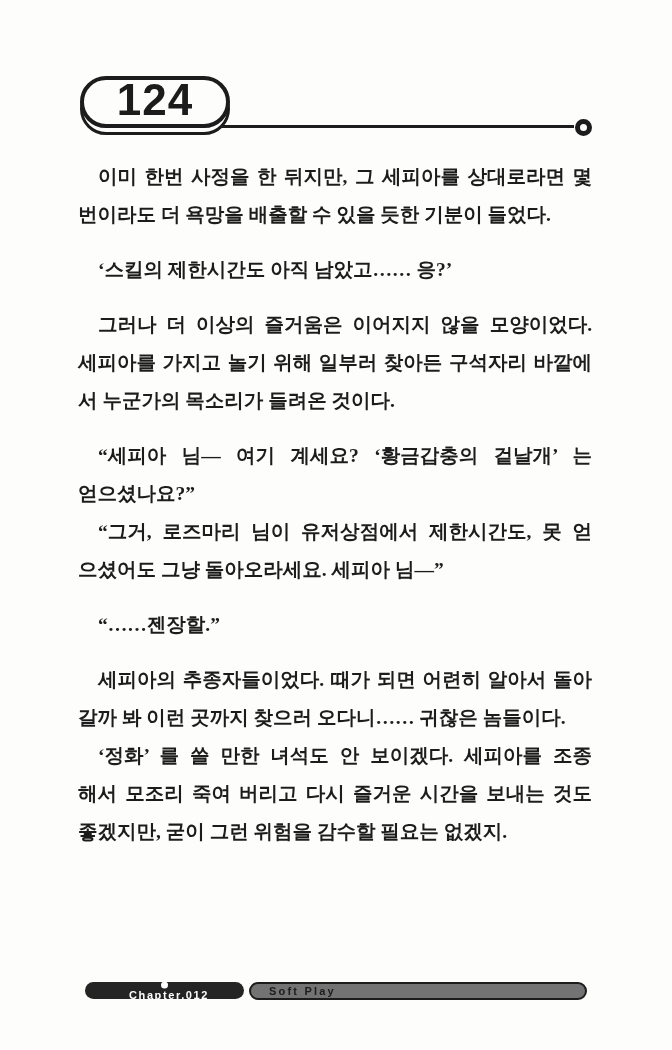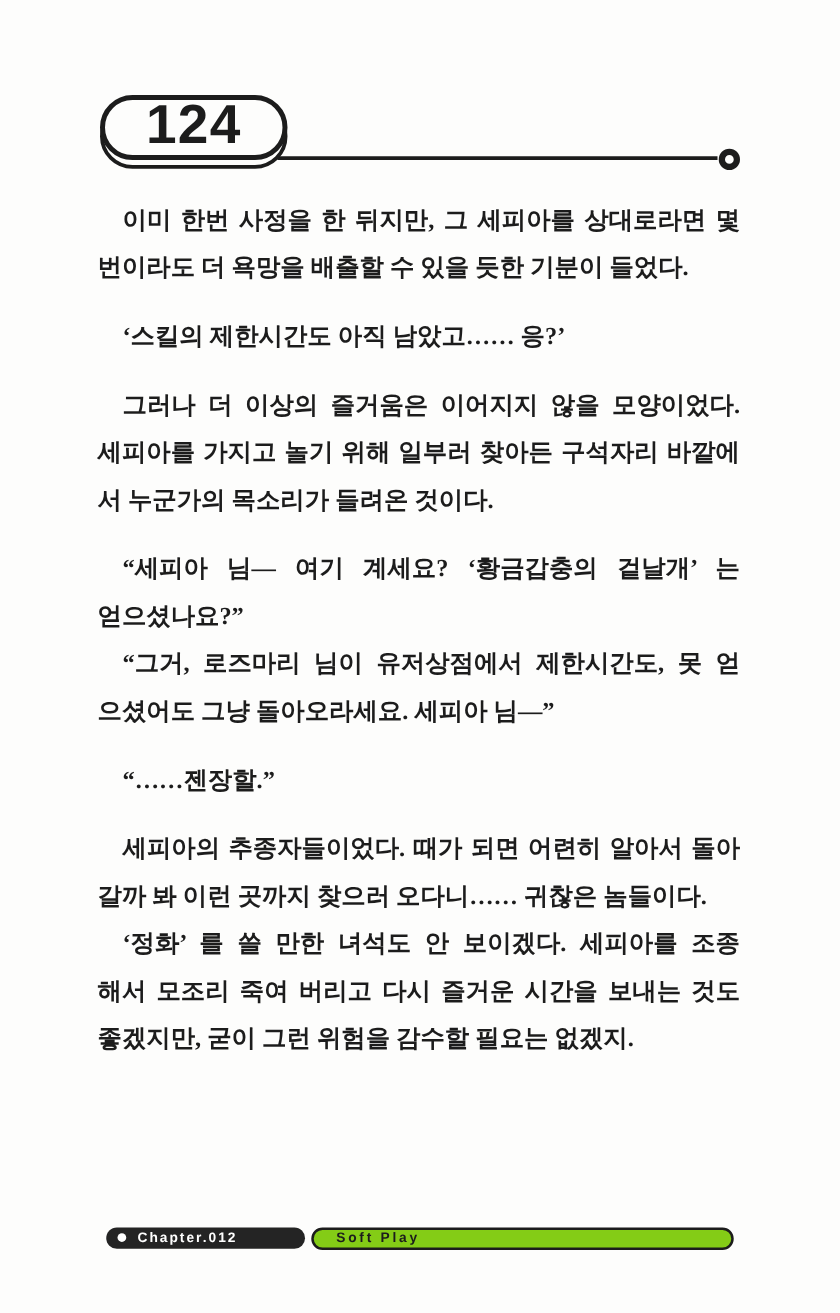--- a/index.html
+++ b/index.html
@@ -88,20 +88,21 @@
   .chapter-badge {
     position: absolute;
     left: 85px; top: 982px;
     width: 159px; height: 17px;
     background: #242424;
     border-radius: 9px;
     display: flex;
     align-items: center;
     box-sizing: border-box;
     padding-left: 9px;
+    flex-direction: column;
   }
   .chapter-bullet {
     width: 7px; height: 7px;
     background: #ffffff;
     border-radius: 50%;
     margin-right: 9px;
     flex: 0 0 auto;
   }
   .chapter-badge span {
     color: #ffffff;
@@ -111,21 +112,21 @@
     letter-spacing: 1.6px;
     transform: translateY(-0.5px);
   }
   .title-badge {
     position: absolute;
     left: 249px; top: 982px;
     width: 338px; height: 18px;
     border: 2.5px solid #1c1c1c;
     border-radius: 10px;
     box-sizing: border-box;
-    background: #84cc16;
+    background: #737373;
     display: flex;
     align-items: center;
     padding-left: 18px;
   }
   .title-badge span {
     color: #1c1c1c;
     font-family: "Liberation Sans", "DejaVu Sans", sans-serif;
     font-weight: bold;
     font-size: 11px;
     letter-spacing: 2.2px;

